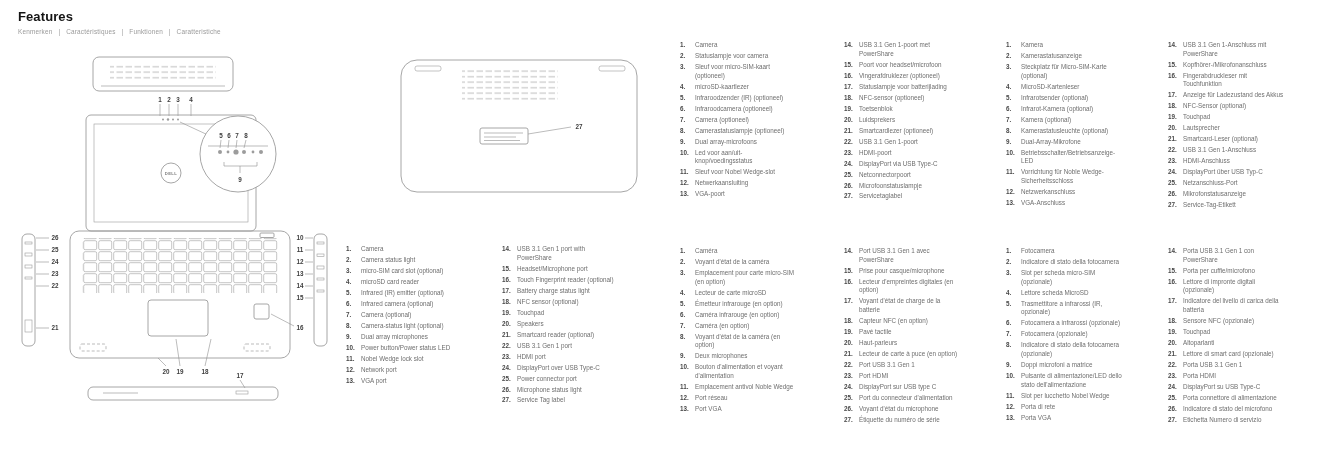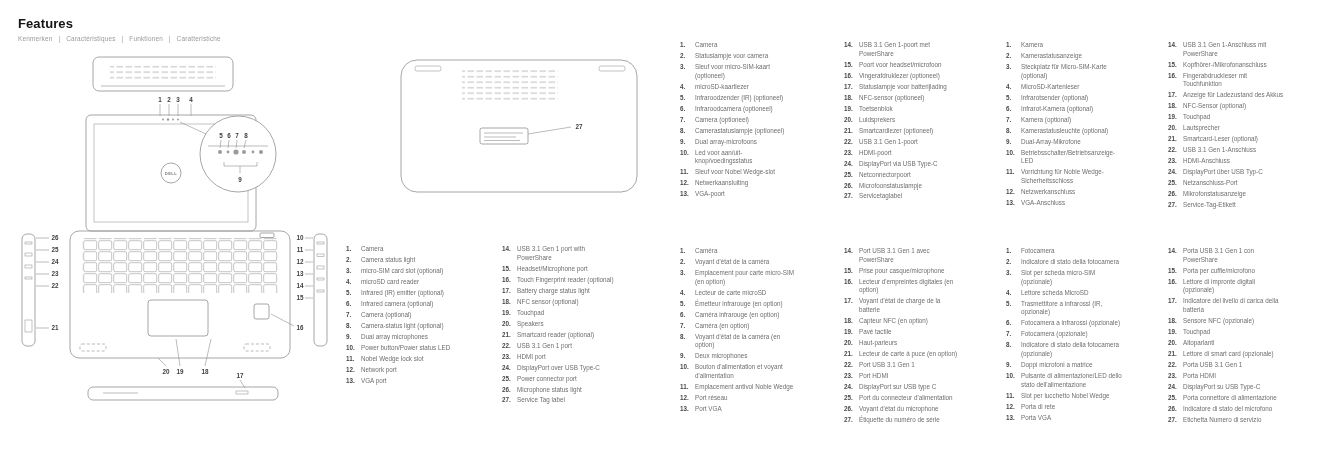--- a/index.html
+++ b/index.html
@@ -1,20 +1,20 @@
 <!DOCTYPE html>
 <html><head>
 <meta charset="utf-8">
 <style>
   html,body{margin:0;padding:0;}
   body{
     width:1323px;height:467px;position:relative;overflow:hidden;
     background:#ffffff;font-family:"Liberation Sans",sans-serif;
   }
-  .header{position:absolute;left:18px;top:16px;}
+  .header{position:absolute;left:18px;top:9px;}
   .title{font-size:13px;font-weight:700;color:#141414;margin:0;letter-spacing:0.1px;}
   .subtitle{font-size:6.4px;color:#9a9a9a;margin-top:4px;white-space:pre;letter-spacing:0.2px;}
 
   .col{position:absolute;width:118px;}
   .li{display:flex;margin-bottom:2.3px;line-height:1.38;font-size:6.3px;}
   .num{flex:0 0 15px;width:15px;font-weight:700;color:#474747;}
   .txt{color:#6e6e6e;width:103px;}
 
   .diagram{position:absolute;}
   .ln{stroke:#9c9c9c;fill:none;stroke-width:0.9;}

